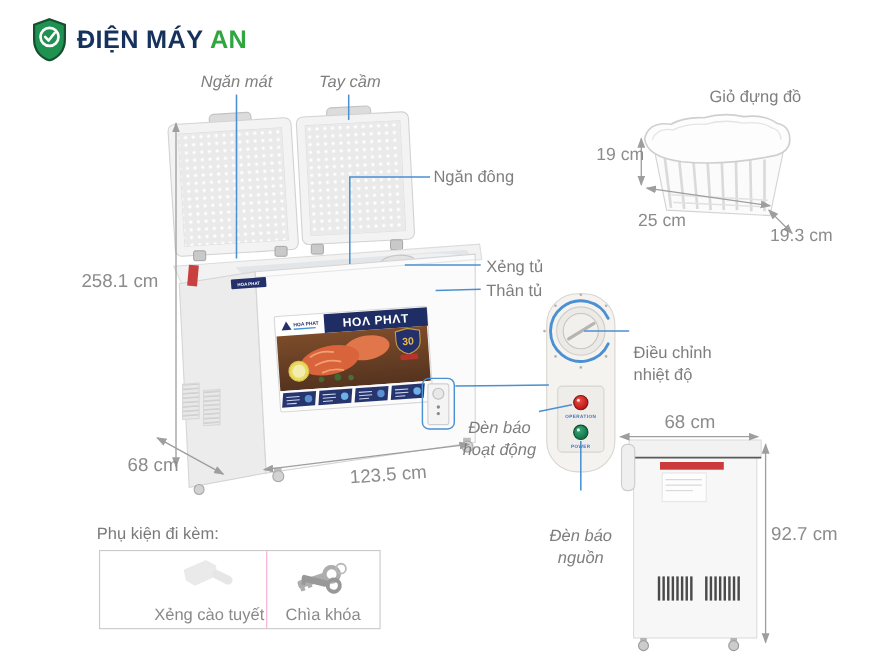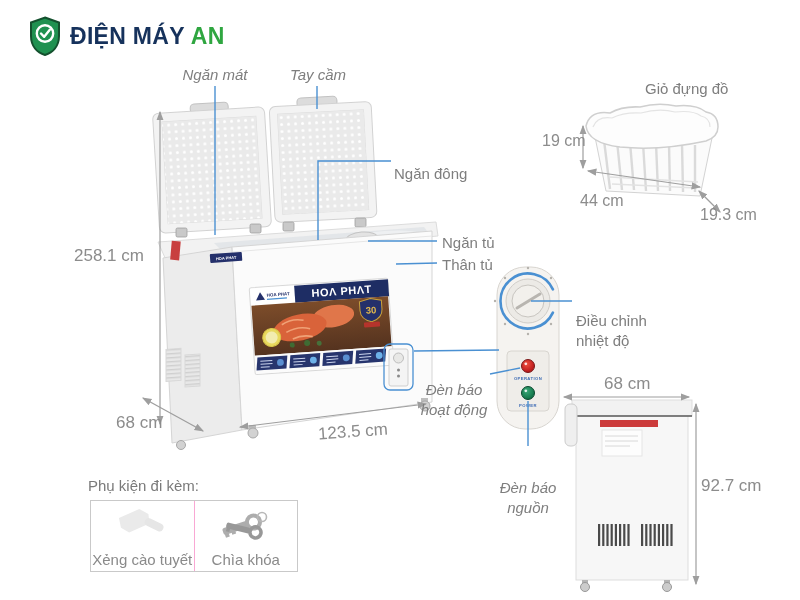--- a/index.html
+++ b/index.html
@@ -11,21 +11,21 @@
   .dim{position:absolute;color:#8c8c8c;font-size:17px;white-space:nowrap;}
   .center{text-align:center;font-style:italic;}
   
   #logo{position:absolute;left:28px;top:16px;display:flex;align-items:center;gap:8px;}
   #logo .word{font-size:23px;font-weight:700;letter-spacing:.3px;}
   #logo .navy{color:#16325c;}
   #logo .green{color:#2fa640;margin-left:6px;margin-top:17px;}
   
   #acc-head{position:absolute;left:88px;top:477px;color:#7a7a7a;font-size:15px;}
   #acc-table{position:absolute;left:90px;top:500px;width:206px;height:70px;
-             border:1px solid #c9c9c9;display:flex;background:#fff;}
+             border:1px solid #c9c9c9;display:flex;background:#fff;padding-left:48px;}
   .acc-cell{flex:1;display:flex;flex-direction:column;align-items:center;justify-content:flex-end;
             padding-bottom:3px;position:relative;}
   .acc-cell + .acc-cell{border-left:1px solid #f9a8d4;}
   .acc-cell .ic{position:absolute;top:4px;left:50%;transform:translateX(-50%);}
   .acc-cell .txt{color:#8a8a8a;font-size:15px;white-space:nowrap;}
 </style>
 </head>
 <body>
 
 <div id="stage">
@@ -283,42 +283,42 @@
       <circle cx="17" cy="17.5" r="8.2" fill="none" stroke="#ffffff" stroke-width="2.4"></circle>
       <path d="M13,17.5 L16.2,20.8 L21.8,13.8" fill="none" stroke="#ffffff" stroke-width="2.4" stroke-linecap="round" stroke-linejoin="round"></path>
     </svg>
     <div class="word">
       <span class="navy">ĐIỆN MÁY</span><span class="green">AN</span>
     </div>
   </div>
 
   <div class="lbl center" style="left:170px;top:65px;width:90px;">Ngăn mát</div>
   <div class="lbl center" style="left:282px;top:65px;width:72px;">Tay cầm</div>
-  <div class="lbl" style="left:394px;top:164px;">Ngăn đông</div>
-  <div class="lbl" style="left:442px;top:233px;">Ngăn tủ</div>
+  <div class="lbl" style="left:394px;top:151px;">Ngăn đông</div>
+  <div class="lbl" style="left:442px;top:233px;">Xẻng tủ</div>
   <div class="lbl" style="left:442px;top:255px;">Thân tủ</div>
   <div class="lbl two" style="left:576px;top:283px;width:100px;">
     <span>Điều chỉnh</span><br>
     <span>nhiệt độ</span>
   </div>
   <div class="lbl two center" style="left:418px;top:352px;width:72px;">
     <span>Đèn báo</span><br>
     <span>hoạt động</span>
   </div>
   <div class="lbl two center" style="left:486px;top:450px;width:84px;">
     <span>Đèn báo</span><br>
     <span>nguồn</span>
   </div>
   <div class="lbl" style="left:645px;top:79px;">Giỏ đựng đồ</div>
 
   <div class="dim" style="left:74px;top:246px;">258.1 cm</div>
   <div class="dim" style="left:116px;top:413px;">68 cm</div>
   <div class="dim" style="left:318px;top:422px;transform:rotate(-4deg);">123.5 cm</div>
   <div class="dim" style="left:542px;top:132px;font-size:16px;">19 cm</div>
-  <div class="dim" style="left:580px;top:192px;font-size:16px;">44 cm</div>
+  <div class="dim" style="left:580px;top:192px;font-size:16px;">25 cm</div>
   <div class="dim" style="left:700px;top:206px;font-size:16px;">19.3 cm</div>
   <div class="dim" style="left:604px;top:374px;">68 cm</div>
   <div class="dim" style="left:701px;top:476px;">92.7 cm</div>
 
   <div id="acc-head">Phụ kiện đi kèm:</div>
   <div id="acc-table">
     <div class="acc-cell">
       <span class="ic">
         <svg width="60" height="40" viewBox="0 0 60 40">
           <g transform="rotate(12 30 20)">

